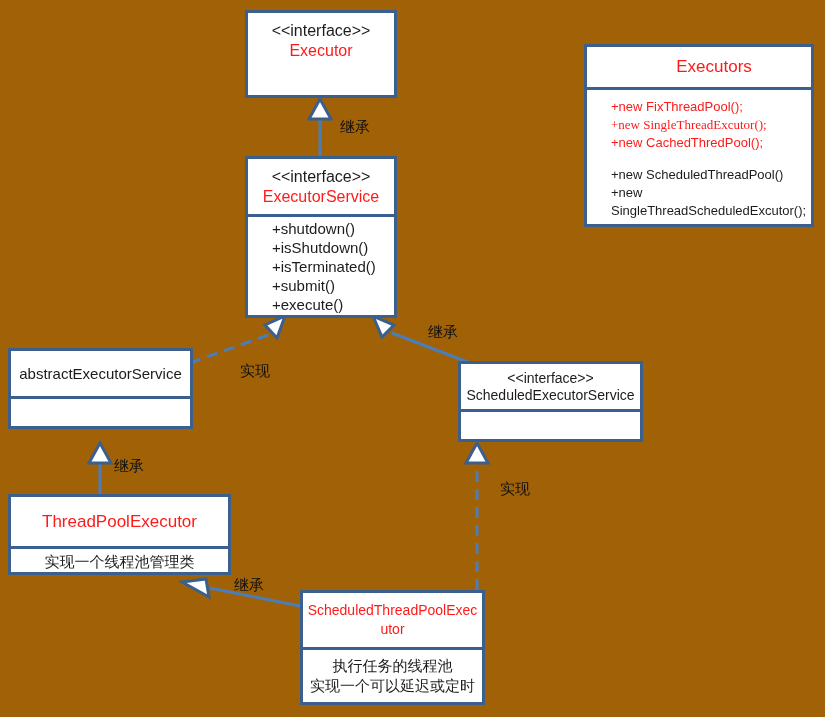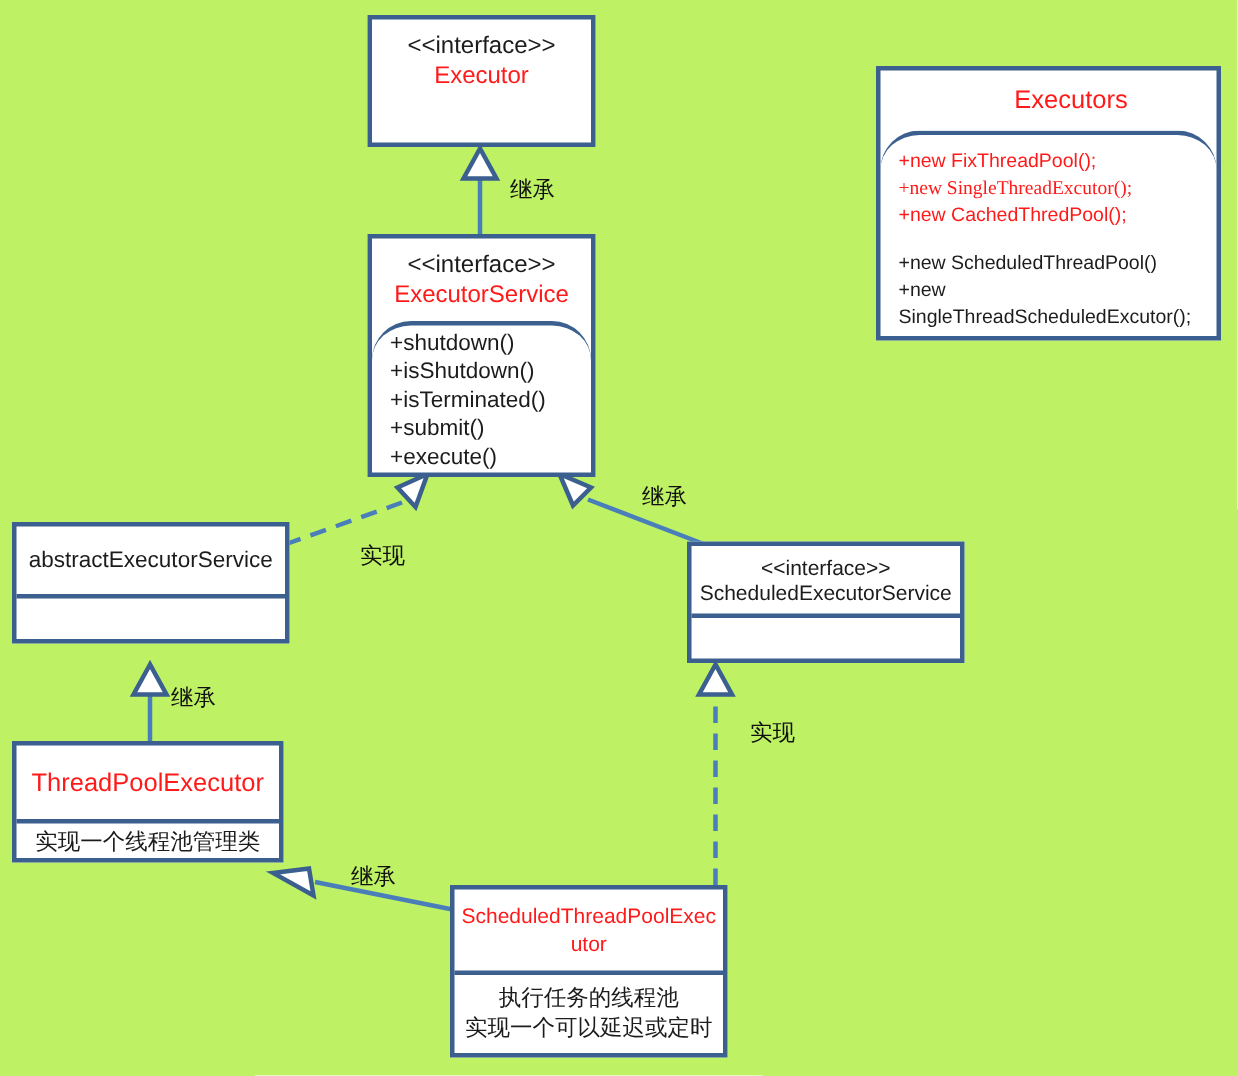--- a/index.html
+++ b/index.html
@@ -7,21 +7,21 @@
     padding: 0;
     background: #ffffff;
   }
   body {
     font-family: "Liberation Sans", "DejaVu Sans", sans-serif;
   }
   #canvas {
     position: relative;
     width: 825px;
     height: 717px;
-    background: #bef264;
+    background: #a16207;
     overflow: hidden;
   }
   #edges {
     position: absolute;
     left: 0;
     top: 0;
     width: 825px;
     height: 717px;
     pointer-events: none;
   }
@@ -40,22 +40,21 @@
     justify-content: center;
     text-align: center;
     padding: 2px 4px;
   }
   .compartment.divider {
     border-top: 3px solid #3b5f8f;
   }
   .compartment.left-align {
     align-items: flex-start;
     text-align: left;
-    padding-left: 12px;
-    border-radius: 26px;
+    padding-left: 24px;
   }
   .stereotype {
     color: #1c1c1c;
     font-size: 16px;
     line-height: 20px;
     white-space: nowrap;
   }
   .cls-name {
     font-size: 16px;
     line-height: 20px;
@@ -180,21 +179,21 @@
   </div>
 
   <div class="uml-box" style="left:458px; top:361px; width:185px; height:81px;">
     <div class="compartment" style="height:45px;">
       <div class="stereotype" style="font-size:14px; line-height:17px;">&lt;&lt;interface&gt;&gt;</div>
       <div class="cls-name dark" style="font-size:14px; line-height:17px;">ScheduledExecutorService</div>
     </div>
     <div class="compartment divider" style="height:33px;"></div>
   </div>
 
-  <div class="uml-box" style="left:8px; top:494px; width:181px; height:81px;">
+  <div class="uml-box" style="left:8px; top:494px; width:223px; height:81px;">
     <div class="compartment" style="height:49px;">
       <div class="cls-name red" style="font-size:17px;">ThreadPoolExecutor</div>
     </div>
     <div class="compartment divider" style="height:29px;">
       <div class="desc-line">实现一个线程池管理类</div>
     </div>
   </div>
 
   <div class="uml-box" style="left:300px; top:590px; width:185px; height:115px;">
     <div class="compartment" style="height:54px;">

